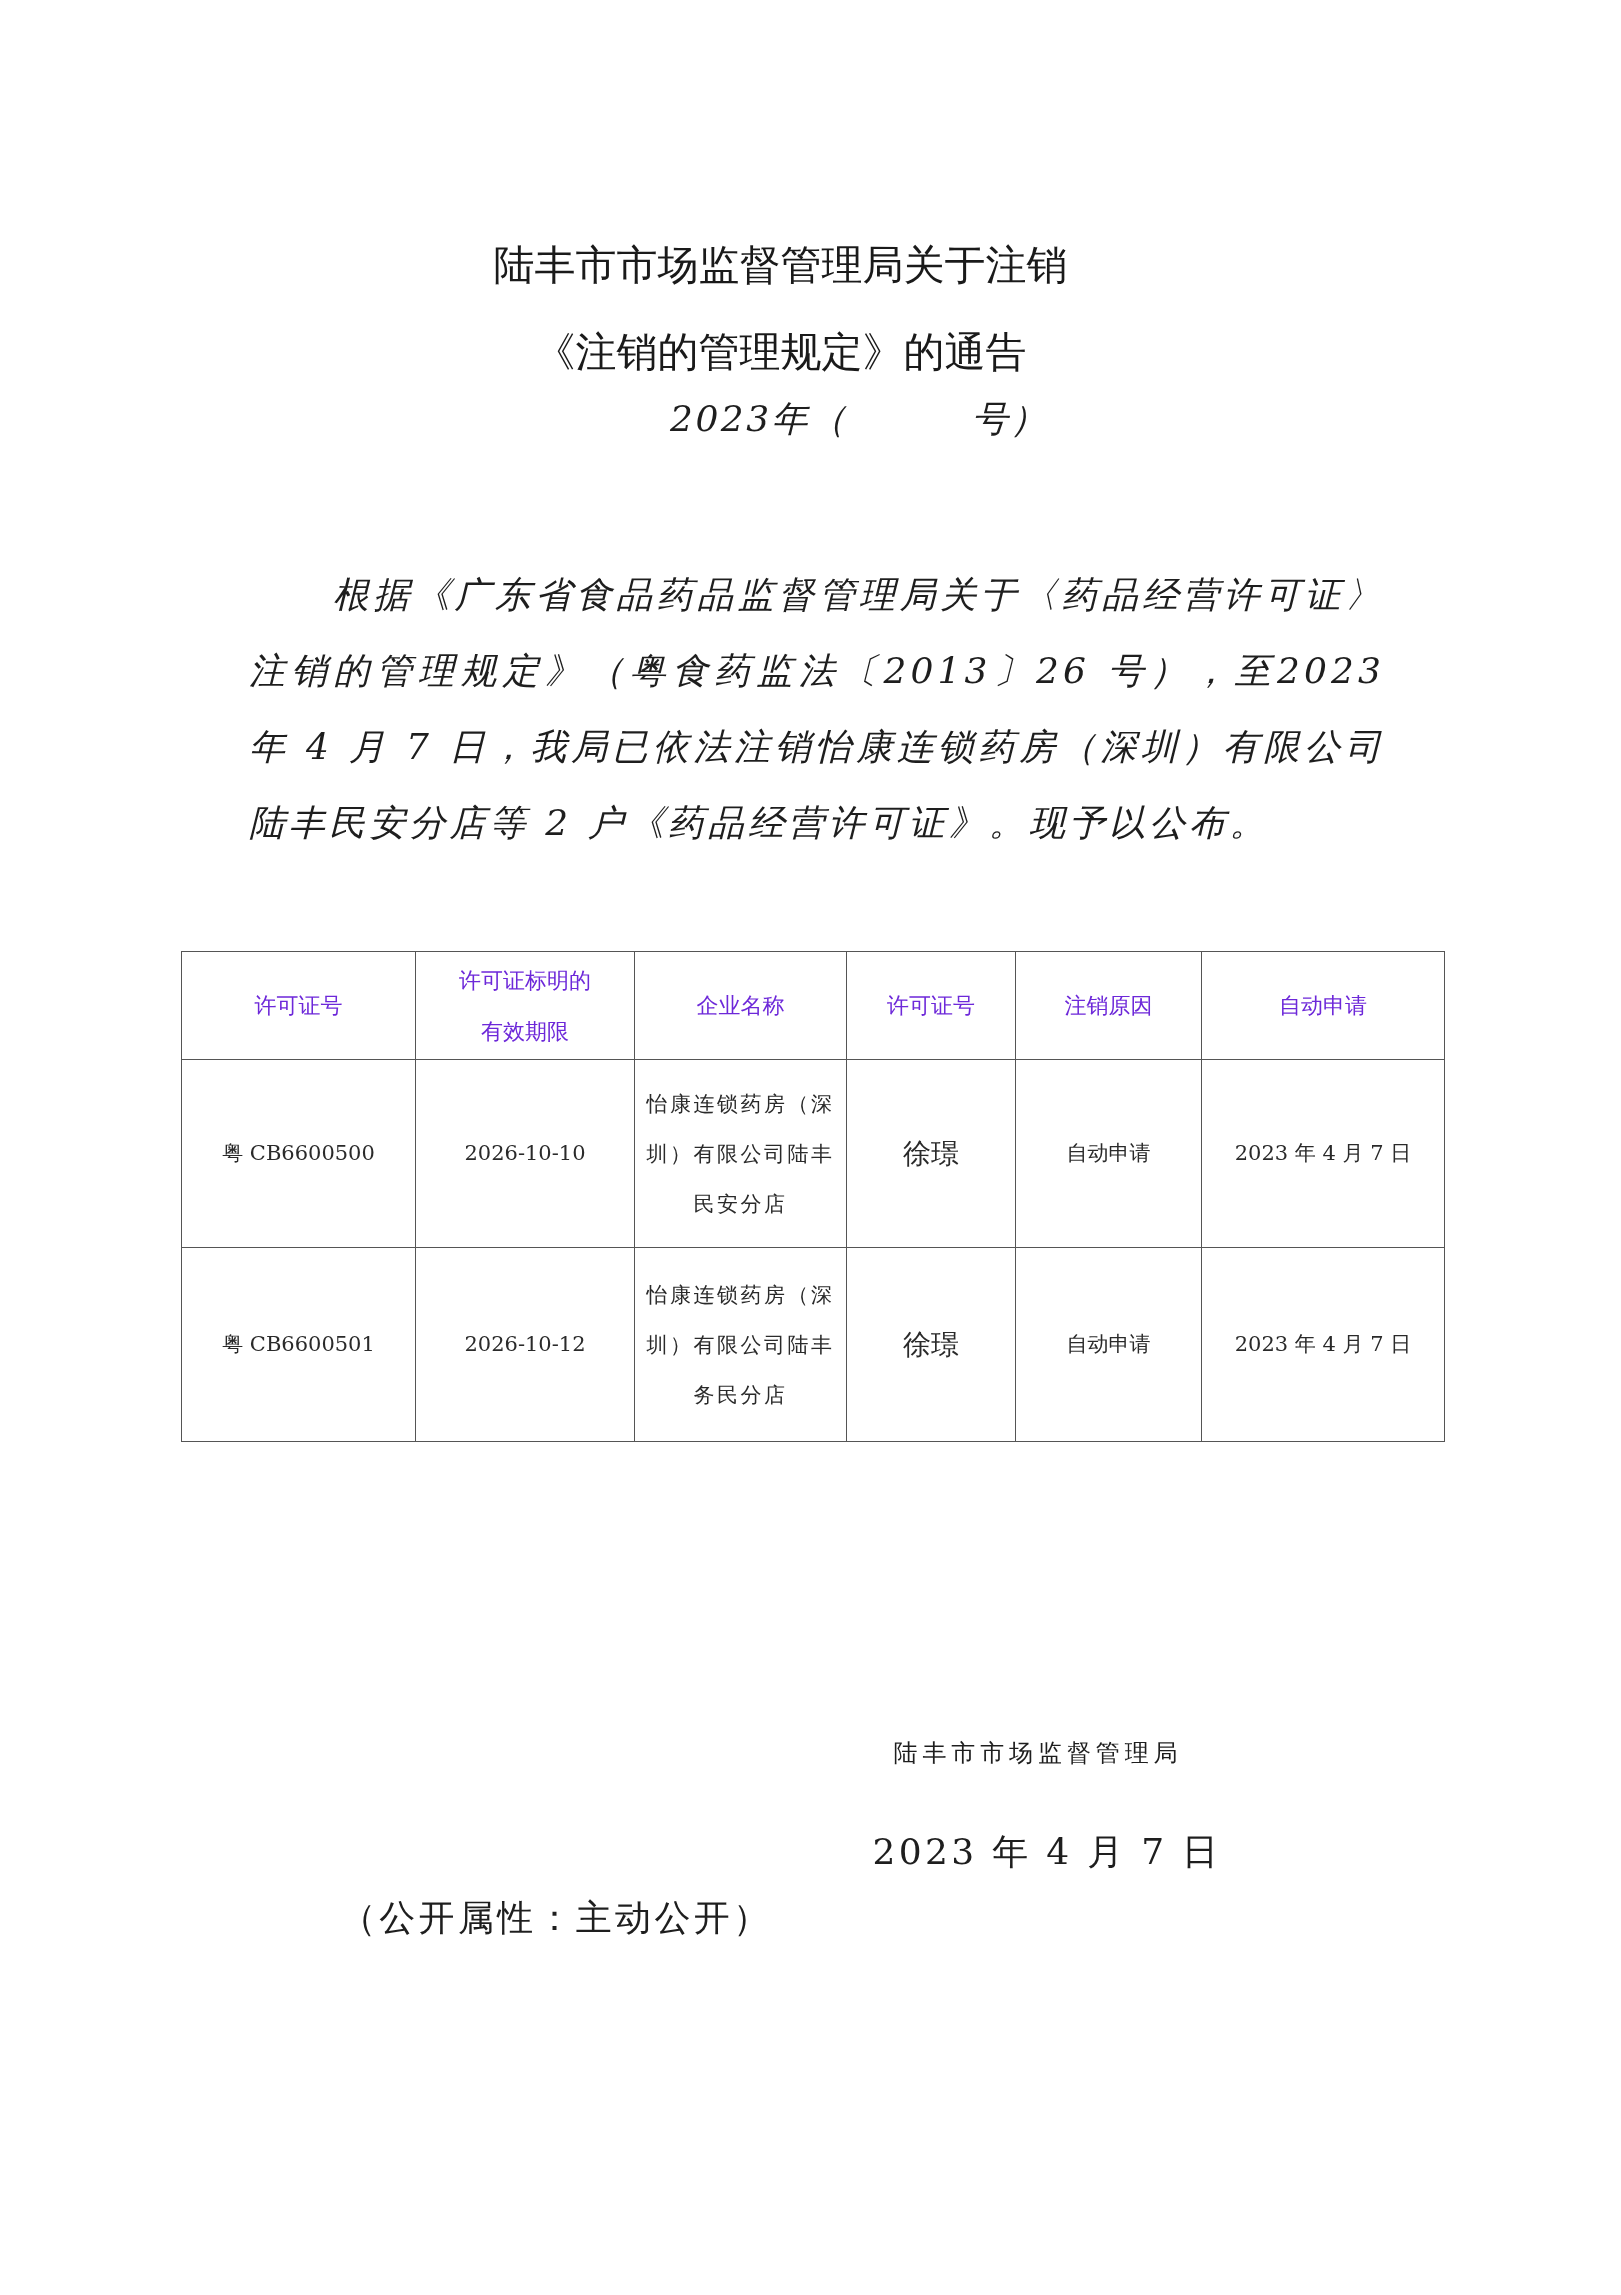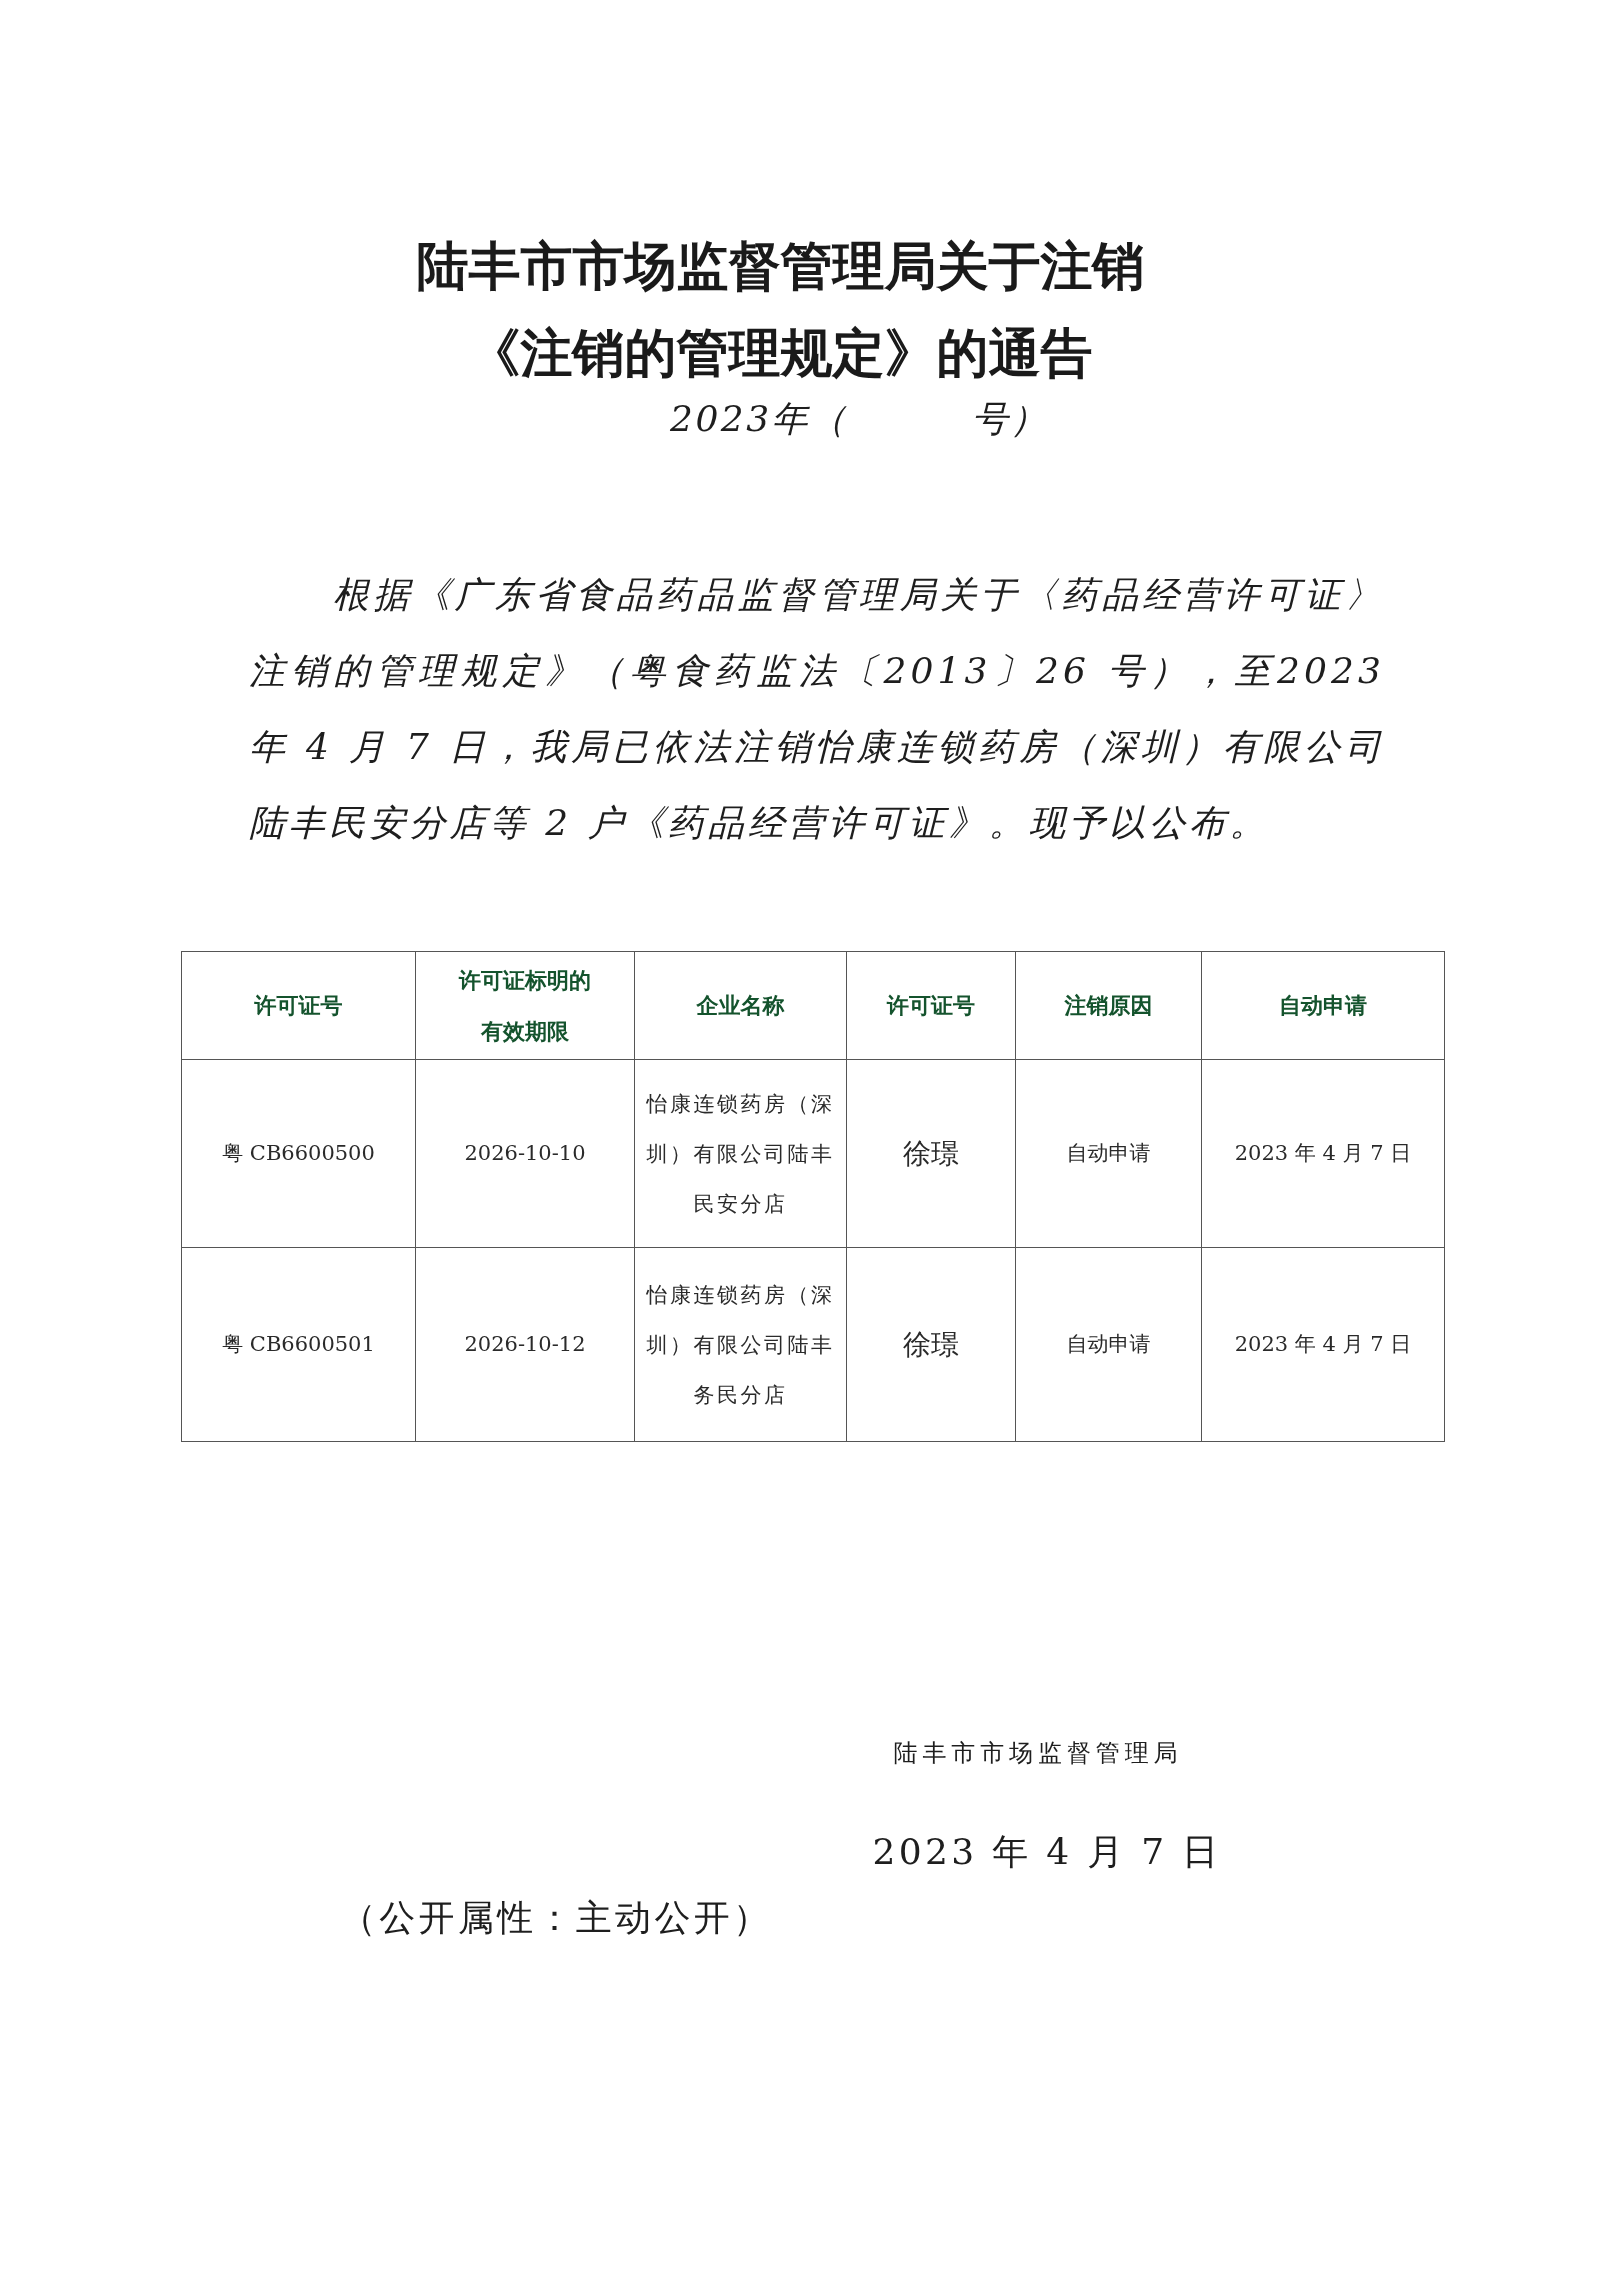--- a/index.html
+++ b/index.html
@@ -1,21 +1,21 @@
 <!DOCTYPE html>
 <html style="font-size:13px"><head>
 <meta charset="utf-8">
 <style>
   html, body { margin: 0; padding: 0; background: #ffffff; }
   body { width: 1622px; height: 2295px; position: relative; overflow: hidden; color: #1e1e1e; }
   .abs { position: absolute; }
   .title {
     left: 245px; width: 1071px; text-align: center;
     font-family: "DejaVu Serif", "Liberation Serif", serif;
-    font-weight: bold; font-size: 52px; line-height: 87px; letter-spacing: 0px;
+    font-weight: normal; font-size: 41px; line-height: 87px; letter-spacing: 0px;
     top: 222px; color: #1a1a1a;
   }
   .title div { white-space: nowrap; }
   .subtitle {
     left: 670px; width: 352px; top: 394px; height: 49px;
     font-family: "DejaVu Serif", "Liberation Serif", serif;
     font-size: 36px; line-height: 49px; white-space: nowrap; letter-spacing: 2.5px; font-style: italic;
   }
   .subtitle .gap { display: inline-block; width: 123px; }
   .body-text {
@@ -29,21 +29,21 @@
   table.doc-table {
     position: absolute; left: 181px; top: 951px; width: 1264px;
     border-collapse: collapse; table-layout: fixed;
     font-family: "DejaVu Serif", "Liberation Serif", serif;
     color: #2a2a2a;
   }
   table.doc-table td, table.doc-table th {
     border: 1.6px solid #555; text-align: center; vertical-align: middle;
     padding: 0 8.2px; font-weight: normal;
   }
-  table.doc-table th { font-family: "DejaVu Sans", "Liberation Sans", sans-serif; font-size: 22px; line-height: 51px; font-weight: bold; color: #14532d; }
+  table.doc-table th { font-family: "DejaVu Sans", "Liberation Sans", sans-serif; font-size: 22px; line-height: 51px; font-weight: normal; color: #6d28d9; }
   table.doc-table td { font-size: 21px; line-height: 49px; }
   table.doc-table td.person { font-size: 28px; }
   table.doc-table td.company { font-size: 21px; letter-spacing: 2.5px; line-height: 50px; padding: 0 11.4px; }
   .hdr-row { height: 108px; }
   .row1 { height: 188px; }
   .row2 { height: 194px; }
   .signature {
     left: 809px; width: 458px; top: 1728px; height: 49px; text-align: center;
     font-family: Liberation Sans, sans-serif;
     font-size: 24px; line-height: 49px; letter-spacing: 4.9px; white-space: nowrap;

